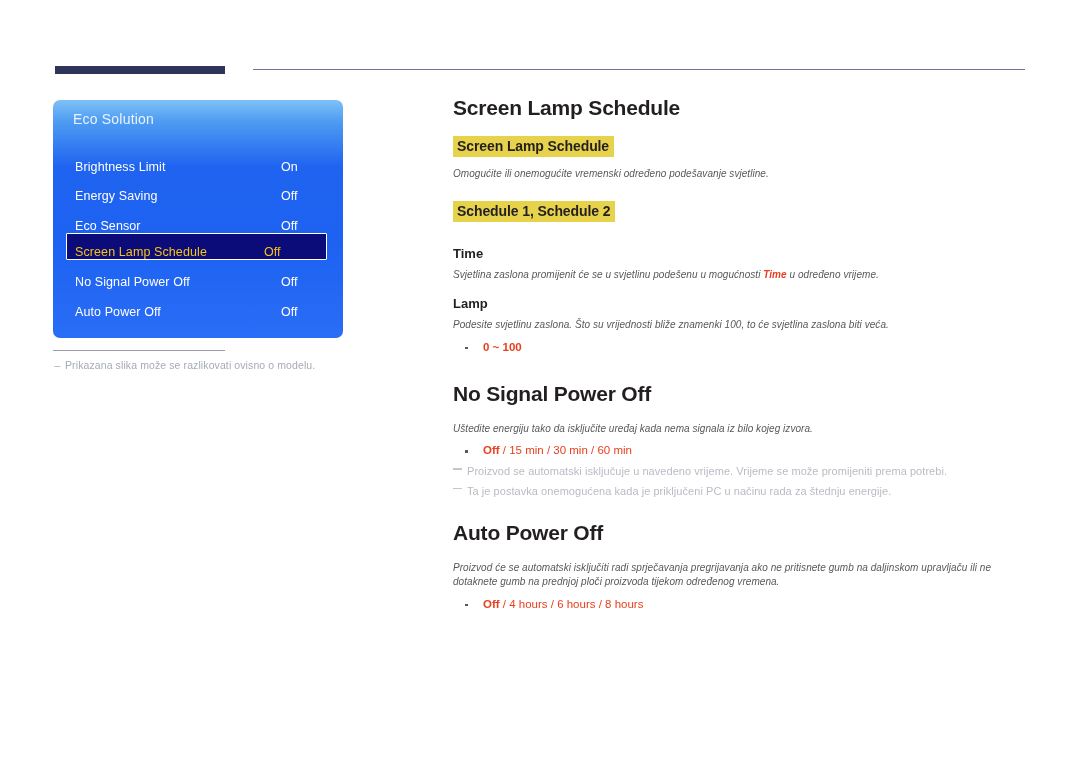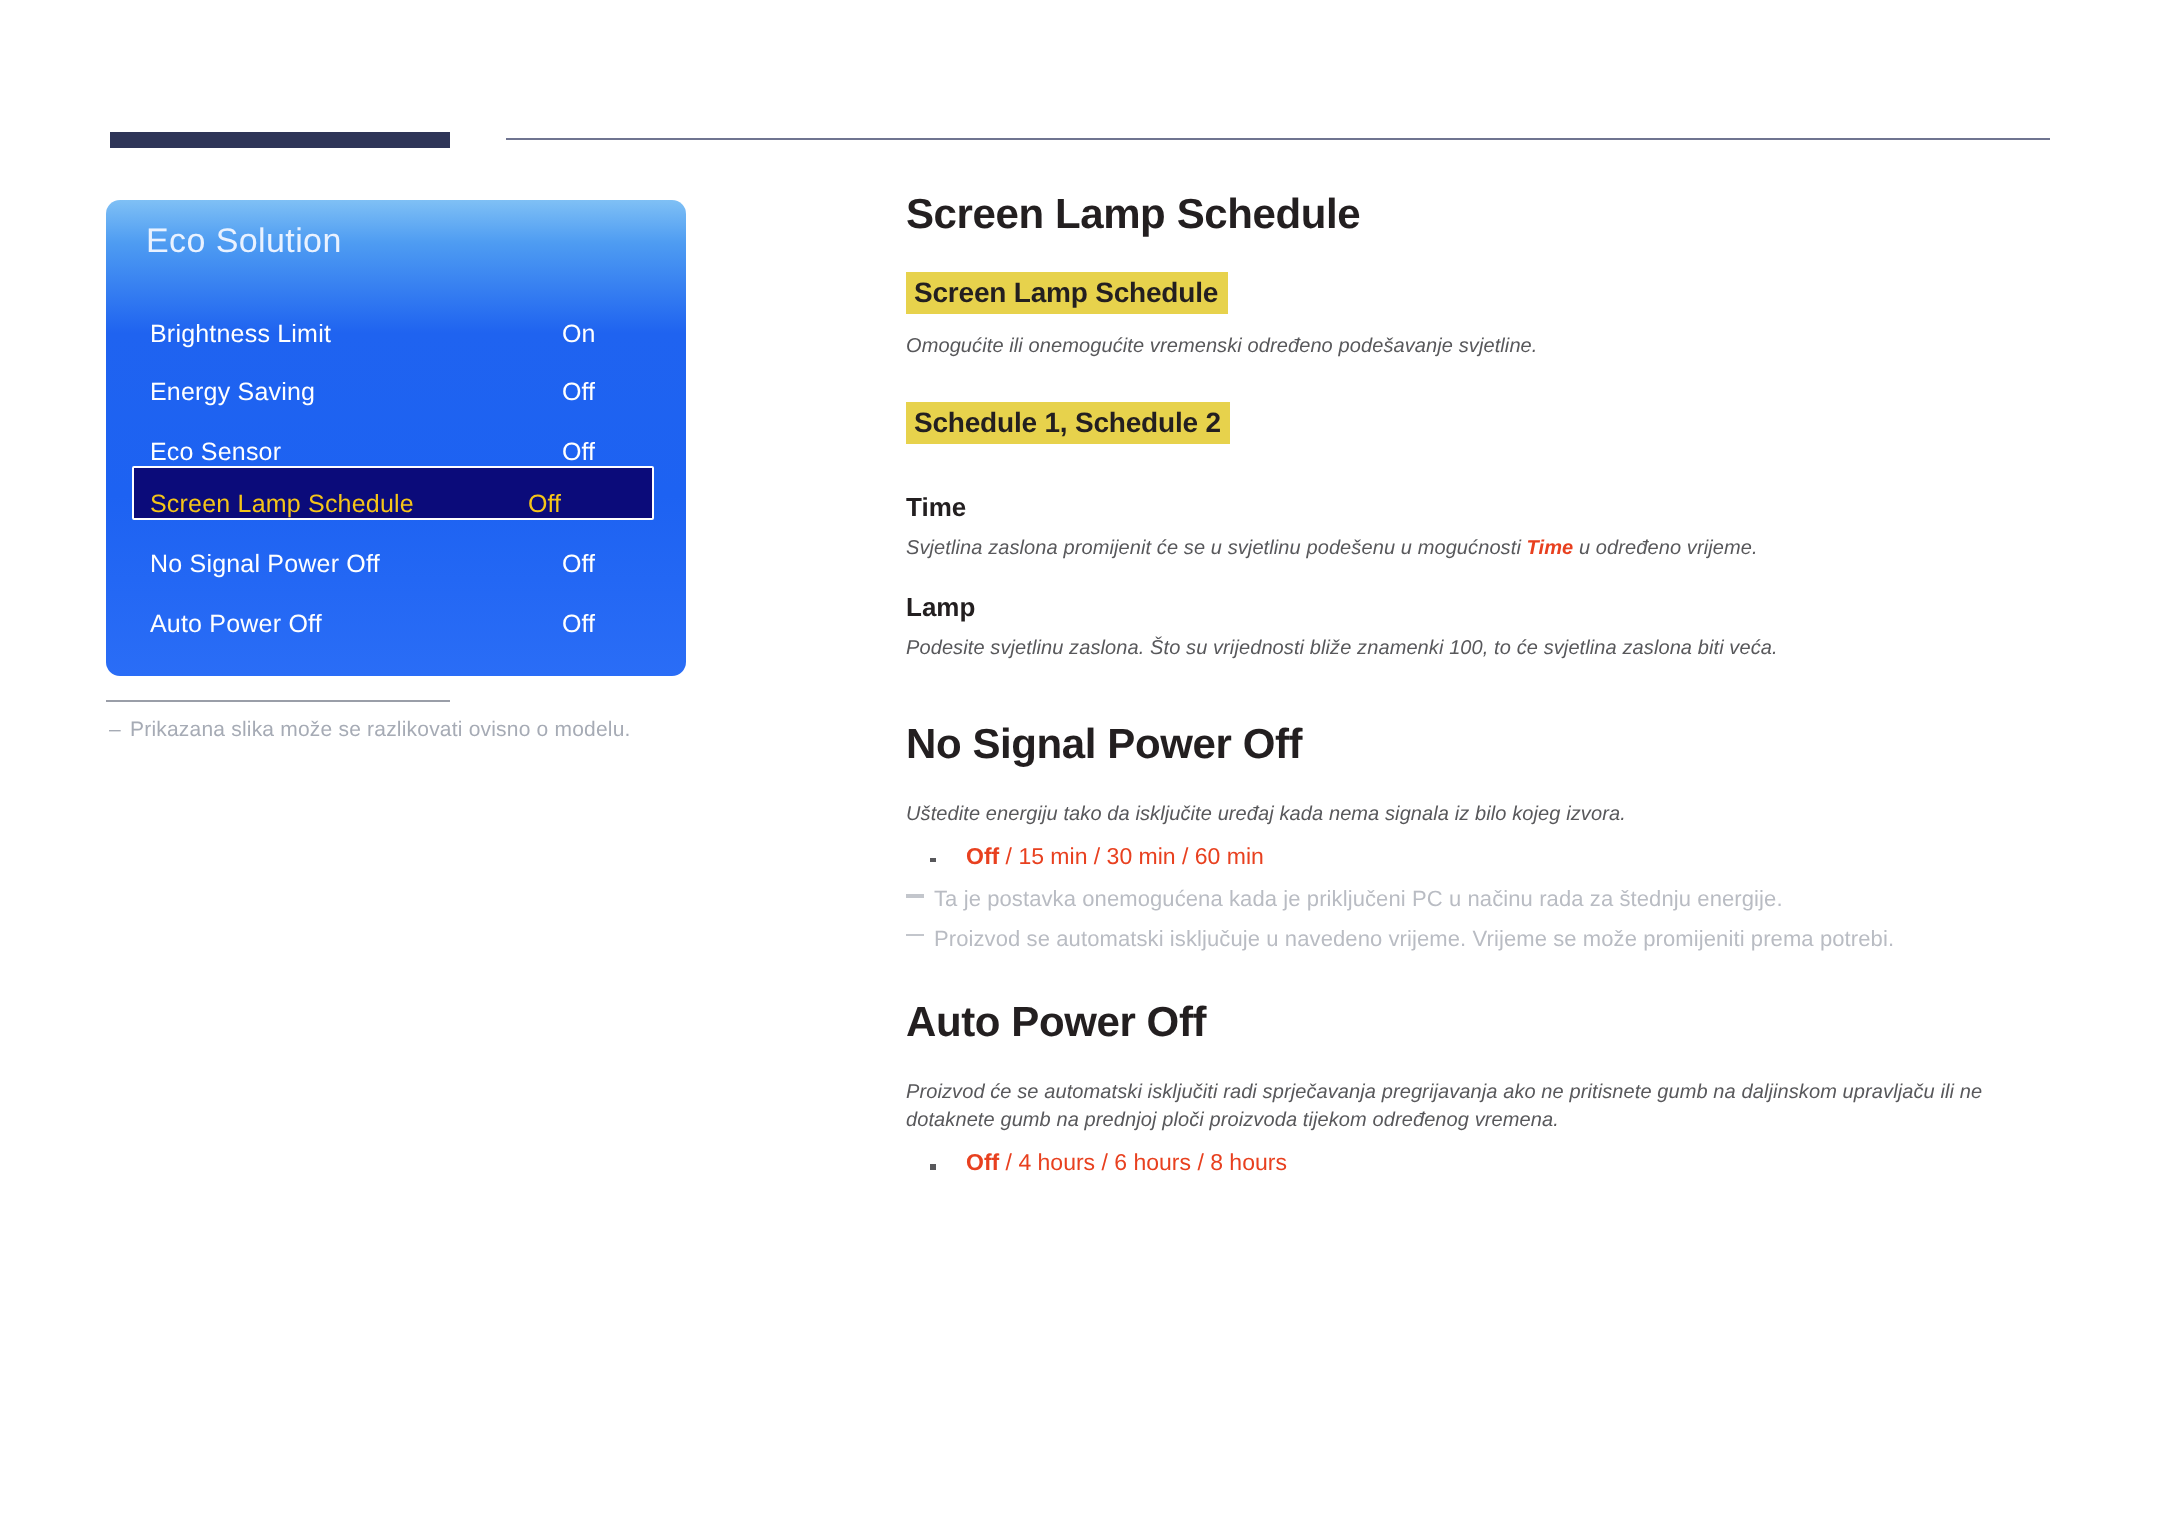--- a/index.html
+++ b/index.html
@@ -48,21 +48,21 @@
                 #1f63f0 28%,
                 #1d62f2 62%,
                 #2a6df6 100%);
     box-shadow: 0 0 0 0 rgba(0,0,0,0);
     overflow: hidden;
   }
   .osd-title {
     position: absolute;
     left: 20px;
     top: 11px;
-    font-size: 17px;
+    font-size: 14px;
     color: #eaf2ff;
     letter-spacing: 0.2px;
   }
   .osd-rows {
     position: absolute;
     left: 0;
     top: 44px;
     width: 100%;
   }
   .osd-row {
@@ -267,31 +267,34 @@
   <div class="gap-md"></div>
 
   <div>
     <div><span class="sub-hl">Schedule 1, Schedule 2</span></div>
 
     <h3 class="minor">Time</h3>
     <p class="body"><span>Svjetlina zaslona promijenit će se u svjetlinu podešenu u mogućnosti </span><span class="opt-red">Time</span><span> u određeno vrijeme.</span></p>
 
     <h3 class="minor">Lamp</h3>
     <p class="body">Podesite svjetlinu zaslona. Što su vrijednosti bliže znamenki 100, to će svjetlina zaslona biti veća.</p>
+    <ul class="opts">
+      <li>0 ~ 100</li>
+    </ul>
   </div>
 
   <div class="gap-lg"></div>
 
   <h1 class="sec-title">No Signal Power Off</h1>
   <p class="body">Uštedite energiju tako da isključite uređaj kada nema signala iz bilo kojeg izvora.</p>
   <ul class="opts">
     <li><span>Off</span><span class="sep"> / 15 min / 30 min / 60 min</span></li>
   </ul>
+  <p class="note">Proizvod se automatski isključuje u navedeno vrijeme. Vrijeme se može promijeniti prema potrebi.</p>
   <p class="note">Ta je postavka onemogućena kada je priključeni PC u načinu rada za štednju energije.</p>
-  <p class="note">Proizvod se automatski isključuje u navedeno vrijeme. Vrijeme se može promijeniti prema potrebi.</p>
 
   <div class="gap-lg"></div>
 
   <h1 class="sec-title">Auto Power Off</h1>
   <p class="body">Proizvod će se automatski isključiti radi sprječavanja pregrijavanja ako ne pritisnete gumb na daljinskom upravljaču ili ne dotaknete gumb na prednjoj ploči proizvoda tijekom određenog vremena.</p>
   <ul class="opts">
     <li><span>Off</span><span class="sep"> / 4 hours / 6 hours / 8 hours</span></li>
   </ul>
 
 </div>

